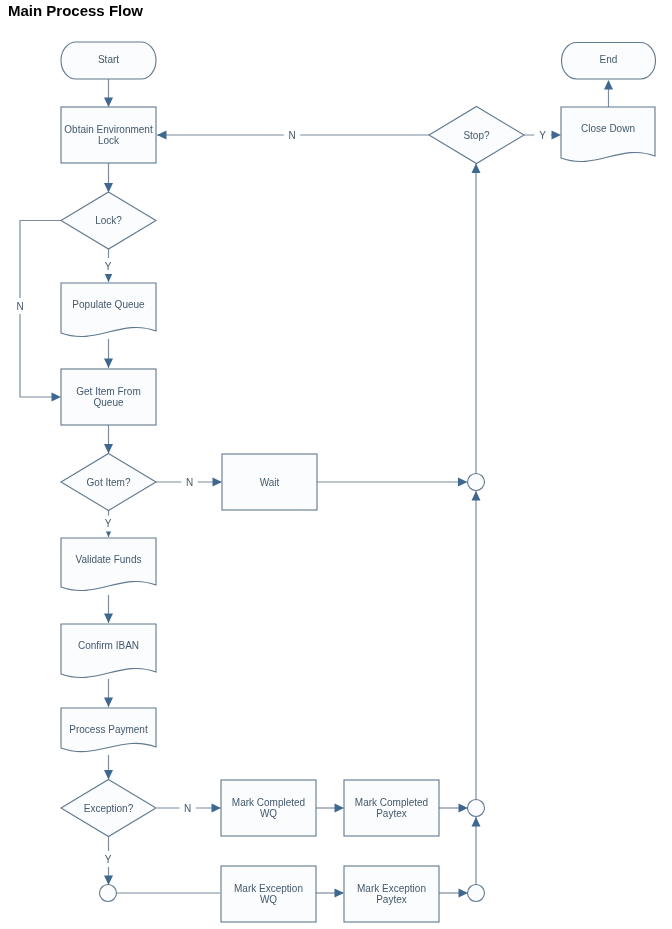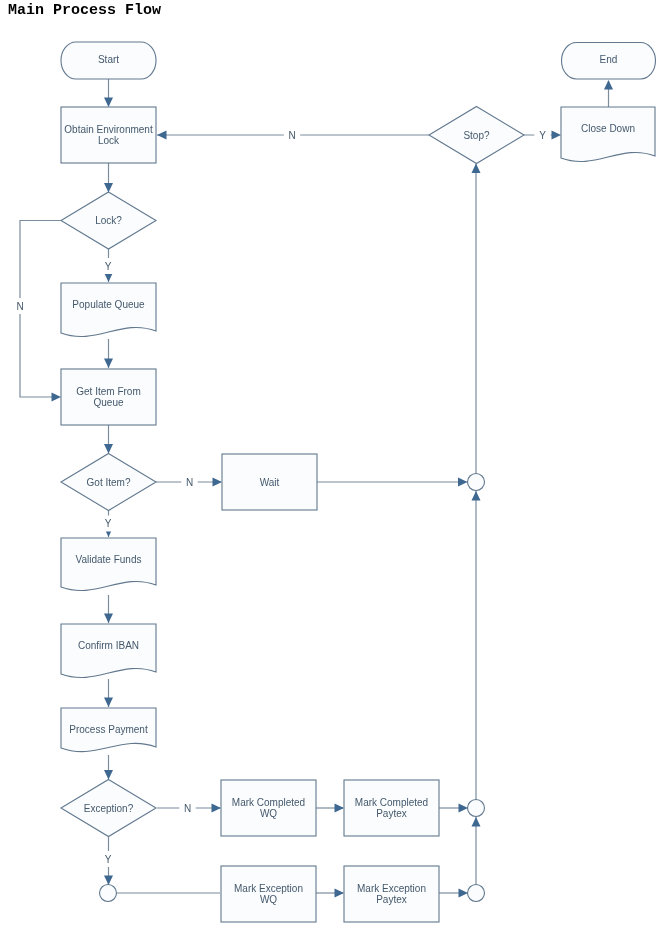--- a/index.html
+++ b/index.html
@@ -1,18 +1,18 @@
 <!DOCTYPE html>
 <html><head>
 <meta charset="utf-8">
 <title>Main Process Flow</title>
 <style>
   html,body { margin:0; padding:0; background:#ffffff; }
   svg text { font-family:"Liberation Sans", sans-serif; }
-  .title { font-family:Liberation Mono, monospace; font-weight:bold; font-size:15px; color:#000000; position:absolute; left:8px; top:2px; }
+  .title { font-family:Liberation Sans, sans-serif; font-weight:bold; font-size:15px; color:#000000; position:absolute; left:8px; top:2px; }
 </style>
 </head>
 <body>
 <div class="title">Main Process Flow</div>
 <svg width="672" height="929" viewBox="0 0 672 929">
 <line x1="108.5" y1="79" x2="108.5" y2="106" stroke="#7b8c9d" stroke-width="1.2"></line>
 <line x1="108.5" y1="163" x2="108.5" y2="191" stroke="#7b8c9d" stroke-width="1.2"></line>
 <line x1="108.5" y1="248.5" x2="108.5" y2="282" stroke="#7b8c9d" stroke-width="1.2"></line>
 <line x1="108.5" y1="339" x2="108.5" y2="368" stroke="#7b8c9d" stroke-width="1.2"></line>
 <polyline points="62,220.5 20,220.5 20,397 59,397" fill="none" stroke="#7b8c9d" stroke-width="1.2"></polyline>

